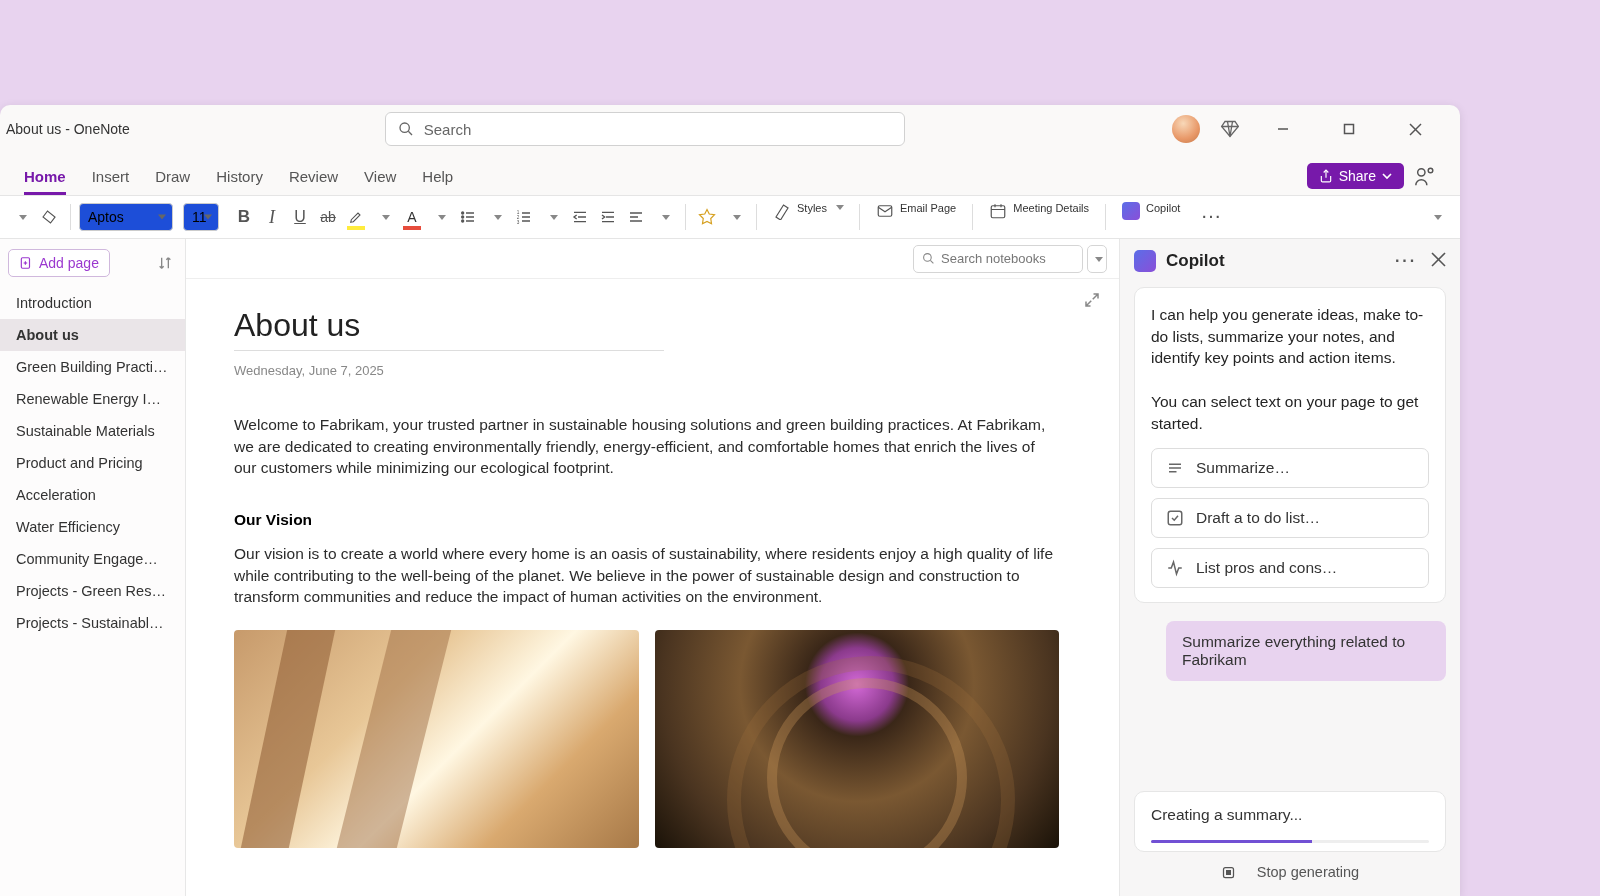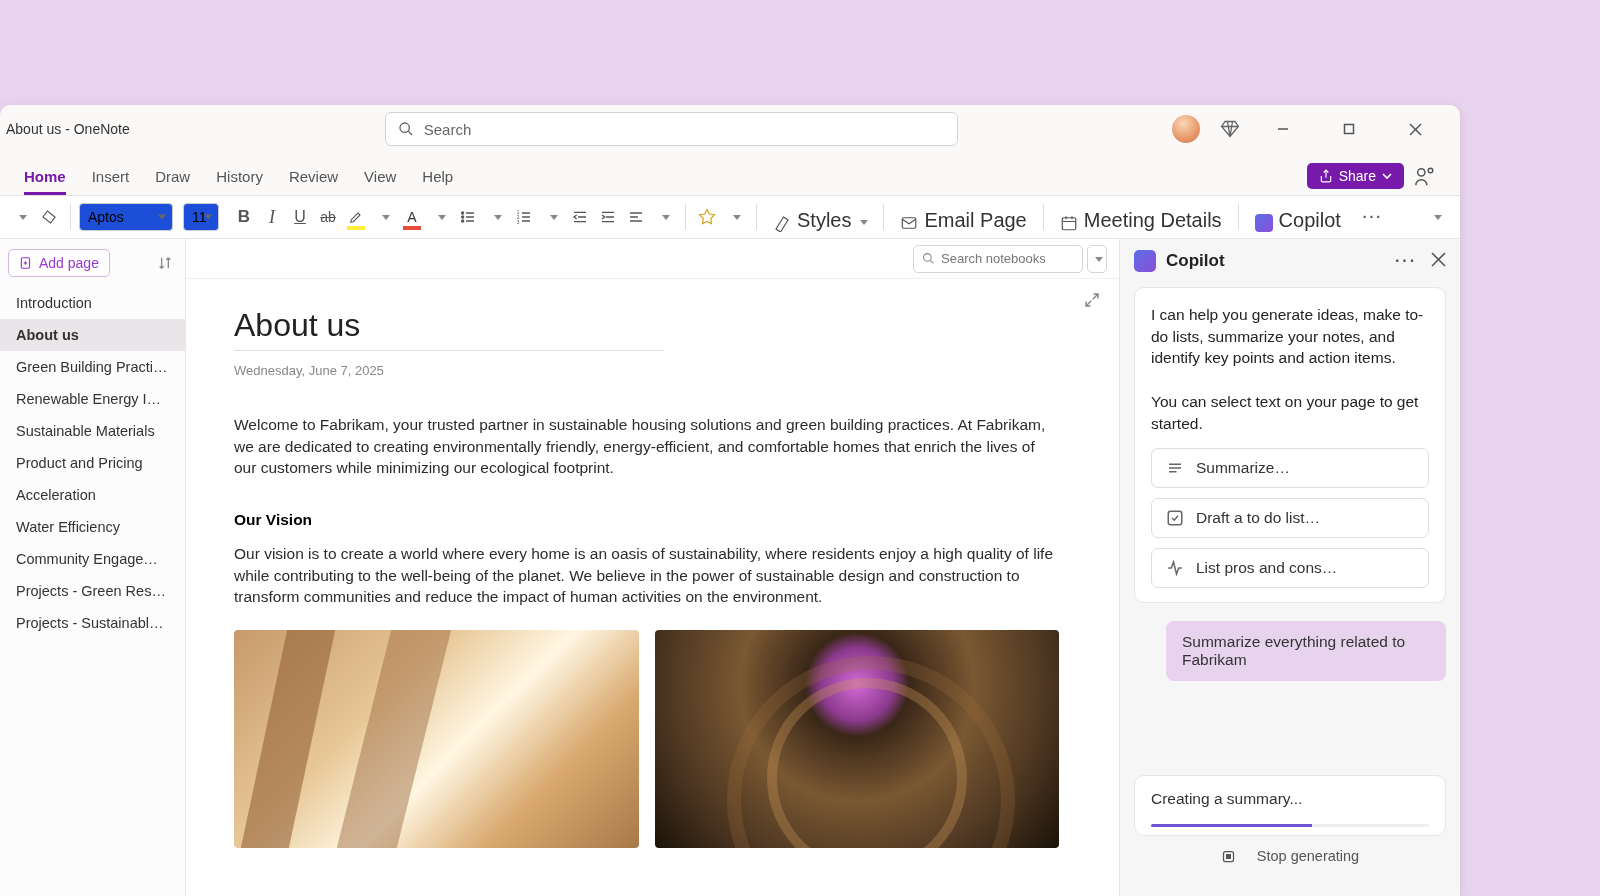--- a/index.html
+++ b/index.html
@@ -2,21 +2,21 @@
 <html><head>
 <meta charset="utf-8">
 <style>
 * { box-sizing: border-box; margin: 0; padding: 0; font-family: 'Segoe UI', Tahoma, sans-serif; }
 body { background: #e8d3ef; width: 1600px; height: 896px; overflow: hidden; }
 .app-window { position: absolute; left: 0; top: 105px; width: 1460px; height: 791px; background: #faf9f8; border-radius: 10px 10px 0 0; box-shadow: 0 2px 10px rgba(0,0,0,0.1); display: flex; flex-direction: column; overflow: hidden; }
 
 
 .title-bar { height: 48px; display: flex; align-items: center; padding: 0 6px 0 6px; }
 .title-text { font-size: 14px; color: #333; padding-left: 0; }
-.search-box { margin-left: 255px; width: 573px; height: 34px; border: 1px solid #d1d1d1; border-radius: 6px; background: #fff; display: flex; align-items: center; padding: 0 12px; color: #666; font-size: 15px; }
+.search-box { margin-left: 255px; width: 520px; height: 34px; border: 1px solid #d1d1d1; border-radius: 6px; background: #fff; display: flex; align-items: center; padding: 0 12px; color: #666; font-size: 15px; }
 .search-box svg { margin-right: 10px; }
 .title-right { margin-left: auto; display: flex; align-items: center; gap: 20px; padding-right: 16px; }
 .avatar { width: 28px; height: 28px; border-radius: 50%; background: radial-gradient(circle at 40% 30%, #f8d8b8, #e89868 60%, #c47848); }
 .win-btn { width: 46px; height: 32px; display: flex; align-items: center; justify-content: center; color: #555; cursor: pointer; }
 .diamond { color: #666; }
 
 
 .ribbon-tabs { height: 42px; display: flex; align-items: flex-end; padding: 0 24px; gap: 26px; }
 .ribbon-tab { font-size: 15px; color: #555; padding-bottom: 10px; cursor: pointer; }
 .ribbon-tab.active { color: #7719aa; font-weight: 600; border-bottom: 3px solid #7719aa; padding-bottom: 7px; }
@@ -35,21 +35,21 @@
 .dd { width: 10px; display:inline-block; }
 .dd::after { content:''; display:inline-block; border-left:4px solid transparent; border-right:4px solid transparent; border-top:5px solid #888; margin-left:3px; vertical-align:2px;}
 .bold { font-weight: 700; font-size: 17px; }
 .italic { font-style: italic; font-family: serif; font-size: 18px; }
 .underline-u { text-decoration: underline; font-size: 16px; }
 .strike { text-decoration: line-through; font-size: 14px; color:#555;}
 .hl { position: relative; }
 .hl::after { content:''; position:absolute; bottom:2px; left:4px; right:4px; height:4px; background:#ffec3d; }
 .fc { position: relative; color:#333;}
 .fc::after { content:''; position:absolute; bottom:2px; left:4px; right:4px; height:4px; background:#e74c3c; }
-.tb-labeled { display: flex; align-items: flex-end; gap: 6px; padding: 0 8px; cursor: pointer; font-size: 20px; color: #333; height: 30px; }
+.tb-labeled { display: flex; align-items: flex-start; gap: 6px; padding: 0 8px; cursor: pointer; font-size: 11px; color: #333; height: 30px; }
 .tb-overflow { margin-left: auto; color:#666; padding-right: 10px; }
 
 
 .content { flex: 1; display: flex; min-height: 0; }
 .pages-panel { width: 186px; background: #fdfcfc; border-right: 1px solid #e7e7e7; display: flex; flex-direction: column; }
 .pages-header { height: 48px; display: flex; align-items: center; justify-content: space-between; padding: 0 12px 0 8px; }
 .add-page-btn { border: 1px solid #d0b8dd; color: #9b38cf; border-radius: 5px; padding: 5px 10px; font-size: 14px; display: flex; align-items: center; gap: 6px; background: #fff; cursor: pointer; }
 .sort-icon { color: #888; cursor: pointer; }
 .page-list { flex: 1; overflow: hidden; }
 .page-item { padding: 8px 16px; font-size: 14.5px; color: #333; cursor: pointer; white-space: nowrap; overflow: hidden; text-overflow: ellipsis; }
@@ -81,21 +81,21 @@
 .cp-header { height: 44px; display: flex; align-items: center; padding: 0 14px; }
 .cp-logo { width: 22px; height: 22px; border-radius: 5px; background: linear-gradient(135deg,#5b6ee8,#8a4fd8); margin-right: 10px; }
 .cp-title { font-size: 17px; font-weight: 600; color: #222; }
 .cp-hdr-right { margin-left: auto; display: flex; gap: 14px; color: #555; }
 .cp-card { margin: 4px 14px 0 14px; background: #fff; border: 1px solid #e6e6e6; border-radius: 10px; padding: 16px 16px 14px 16px; }
 .cp-text { font-size: 15.5px; color: #242424; line-height: 1.4; }
 .cp-text + .cp-text { margin-top: 22px; }
 .cp-sugg { margin-top: 14px; border: 1px solid #ddd; border-radius: 7px; padding: 10px 14px; display: flex; align-items: flex-end; gap: 12px; font-size: 15.5px; color: #333; cursor: pointer; }
 .cp-sugg + .cp-sugg { margin-top: 10px; }
 .user-bubble { margin: 18px 14px 0 auto; max-width: 280px; background: #e8d3ef; border-radius: 8px; padding: 12px 16px; font-size: 15.5px; color: #333; }
-.cp-bottom { margin-top: auto; padding: 0 14px 32px 14px; }
+.cp-bottom { margin-top: auto; padding: 0 14px 16px 14px; }
 .status-card { background: #fff; border: 1px solid #e6e6e6; border-radius: 10px; padding: 14px 16px 8px 16px; }
 .status-text { font-size: 15.5px; color: #333; }
 .progress { height: 3px; background: #eee; margin-top: 16px; border-radius: 2px; overflow: hidden; }
 .progress-fill { height: 100%; width: 58%; background: #7150d4; }
 .stop-row { display: flex; align-items: center; justify-content: center; gap: 21px; margin-top: 12px; font-size: 14.5px; color: #555; cursor: pointer; }
 
 svg { flex-shrink: 0; }
 </style>
 </head>
 <body>

